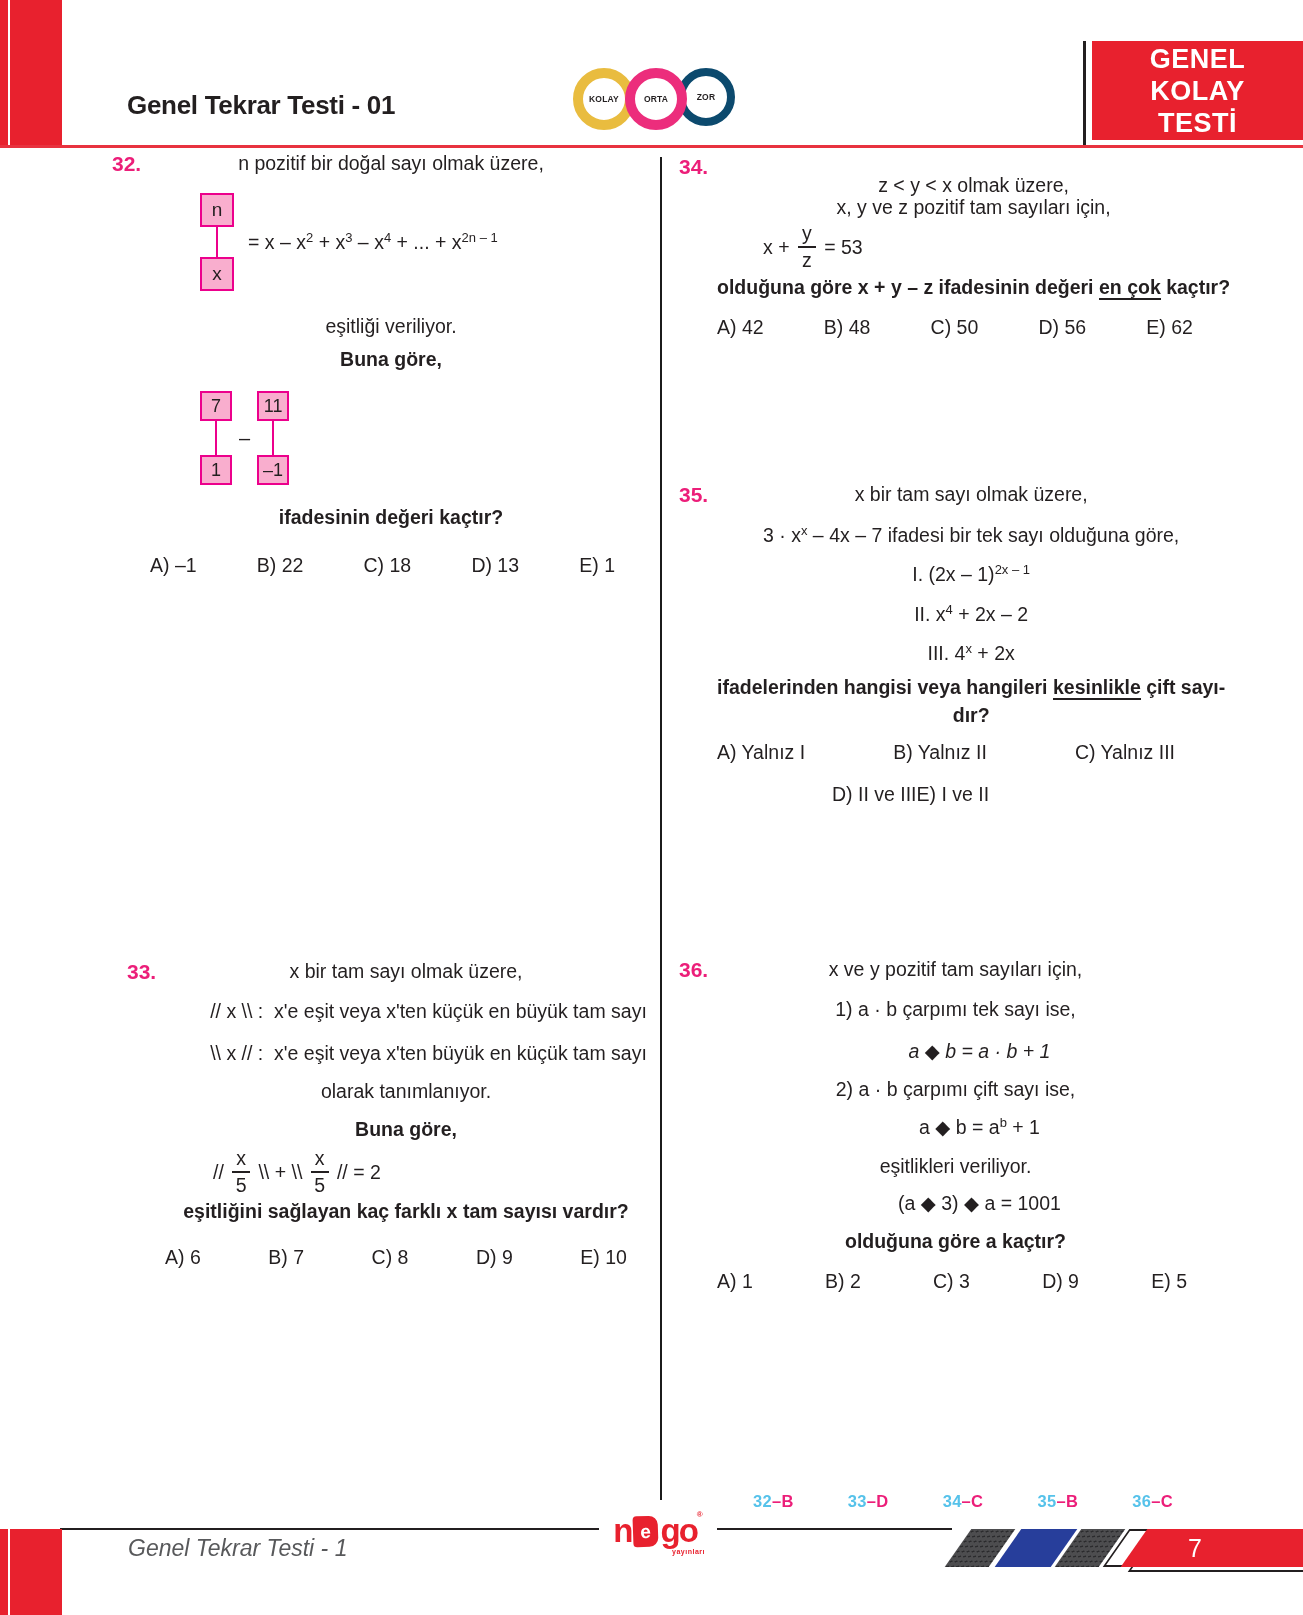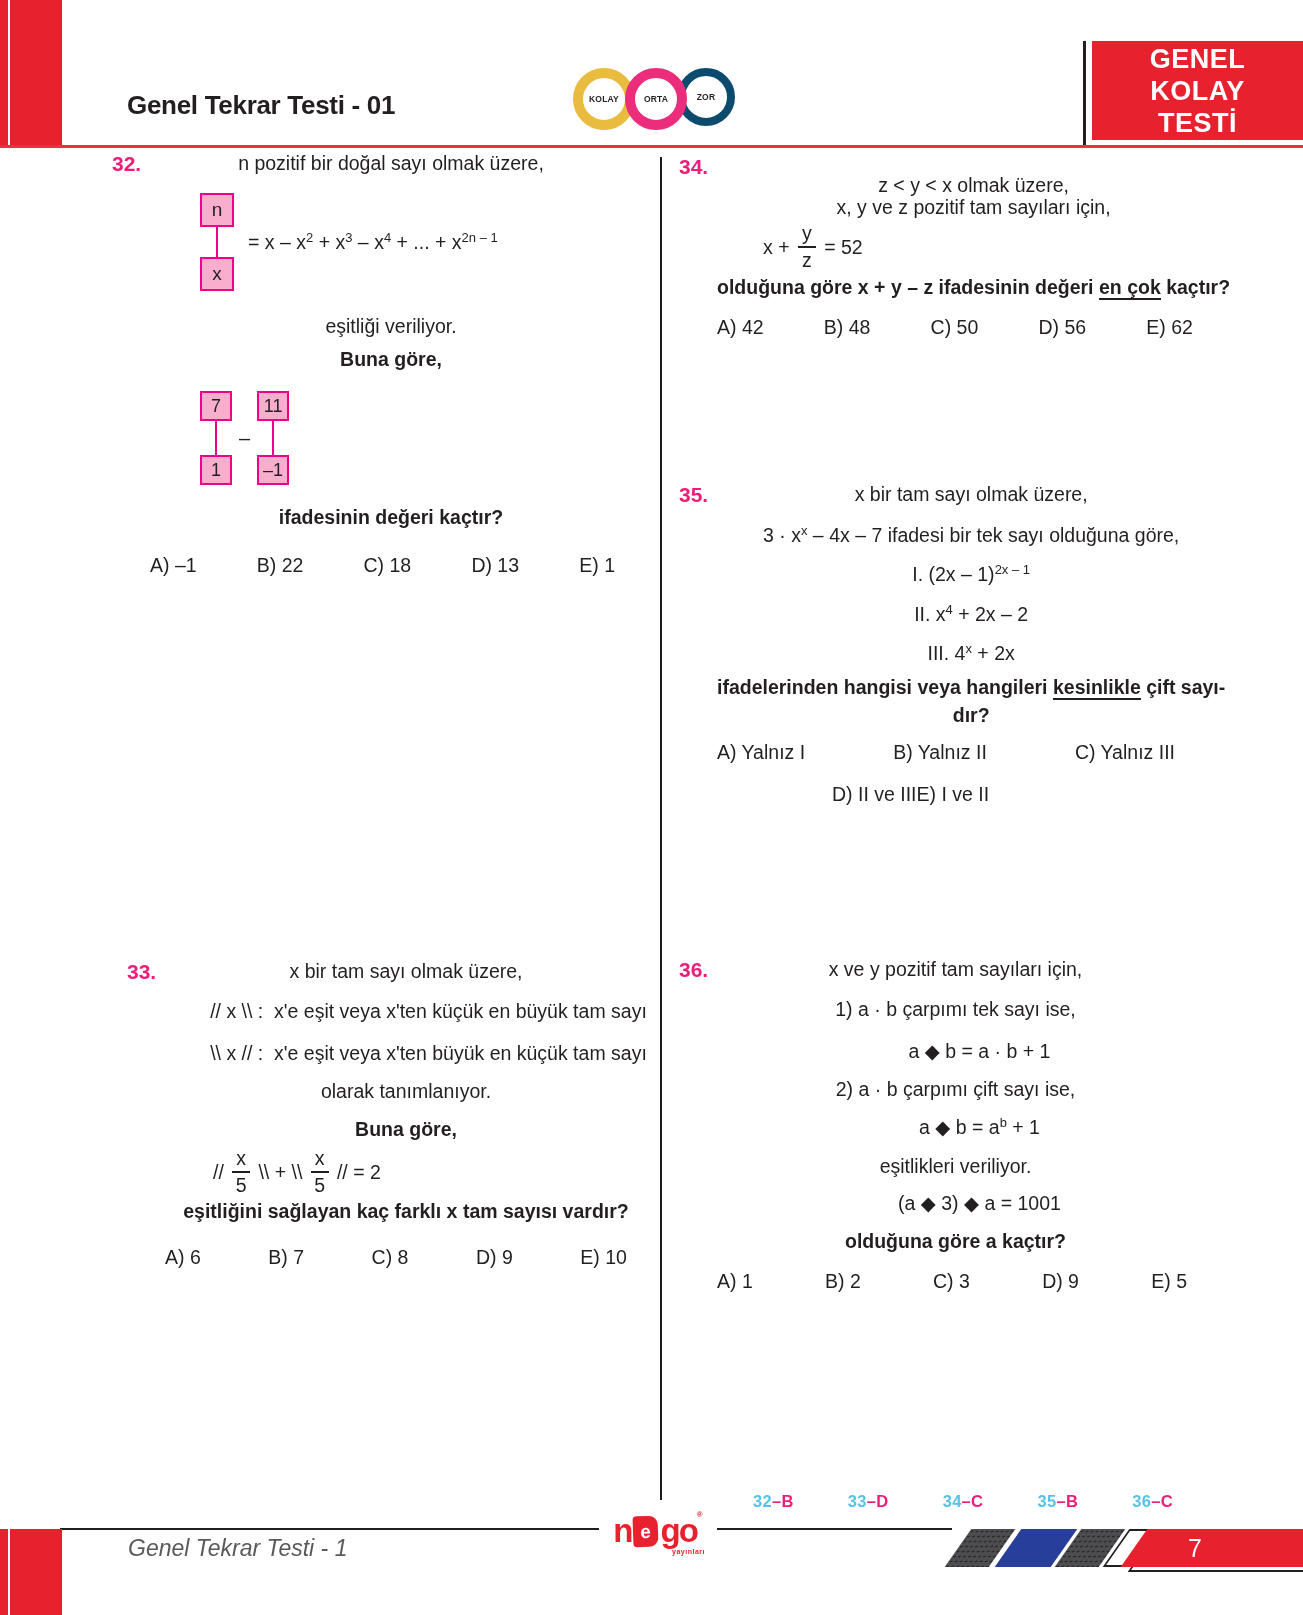--- a/index.html
+++ b/index.html
@@ -185,21 +185,21 @@
 
 <section class="q" style="left:679px;top:155px;width:515px;">
   <div class="qhead">
     <span class="qno">34.</span>
     <div class="qbody">
       <div class="line" style="margin-top:19px;">z &lt; y &lt; x olmak üzere,</div>
       <div class="line">x, y ve z pozitif tam sayıları için,</div>
       <div class="eqf" style="margin-top:6px;margin-left:46px;height:46px;">
           <span>x + </span>
           <span class="frac"><span class="fn">y</span><span class="fd">z</span></span>
-          <span> = 52</span>
+          <span> = 53</span>
         </div>
       <div class="line bold" style="margin-top:6px;"><span>olduğuna göre x + y – z ifadesinin değeri </span><span class="u">en çok</span><span> kaçtır?</span></div>
       <div class="opts" style="margin-top:18px;width:476px;">
         <span>A) 42</span>
         <span>B) 48</span>
         <span>C) 50</span>
         <span>D) 56</span>
         <span>E) 62</span>
       </div>
     </div>
@@ -229,21 +229,21 @@
     </div>
   </div>
 </section>
 
 <section class="q" style="left:679px;top:958px;width:515px;">
   <div class="qhead">
     <span class="qno">36.</span>
     <div class="qbody">
       <div class="line">x ve y pozitif tam sayıları için,</div>
       <div class="line" style="margin-top:18px;">1) a · b çarpımı tek sayı ise,</div>
-      <div class="line" style="margin-top:20px;margin-left:48px;">a ◆ b = a · b + 1</div>
+      <div class="line" style="margin-top:20px;margin-left:48px;font-style:italic;">a ◆ b = a · b + 1</div>
       <div class="line" style="margin-top:16px;">2) a · b çarpımı çift sayı ise,</div>
       <div class="line" style="margin-top:15px;margin-left:48px;line-height:24px;"><span>a ◆ b = a</span><sup>b</sup><span> + 1</span></div>
       <div class="line" style="margin-top:16px;">eşitlikleri veriliyor.</div>
       <div class="line" style="margin-top:15px;margin-left:48px;">(a ◆ 3) ◆ a = 1001</div>
       <div class="line bold" style="margin-top:16px;">olduğuna göre a kaçtır?</div>
       <div class="opts" style="margin-top:18px;width:470px;">
         <span>A) 1</span>
         <span>B) 2</span>
         <span>C) 3</span>
         <span>D) 9</span>

